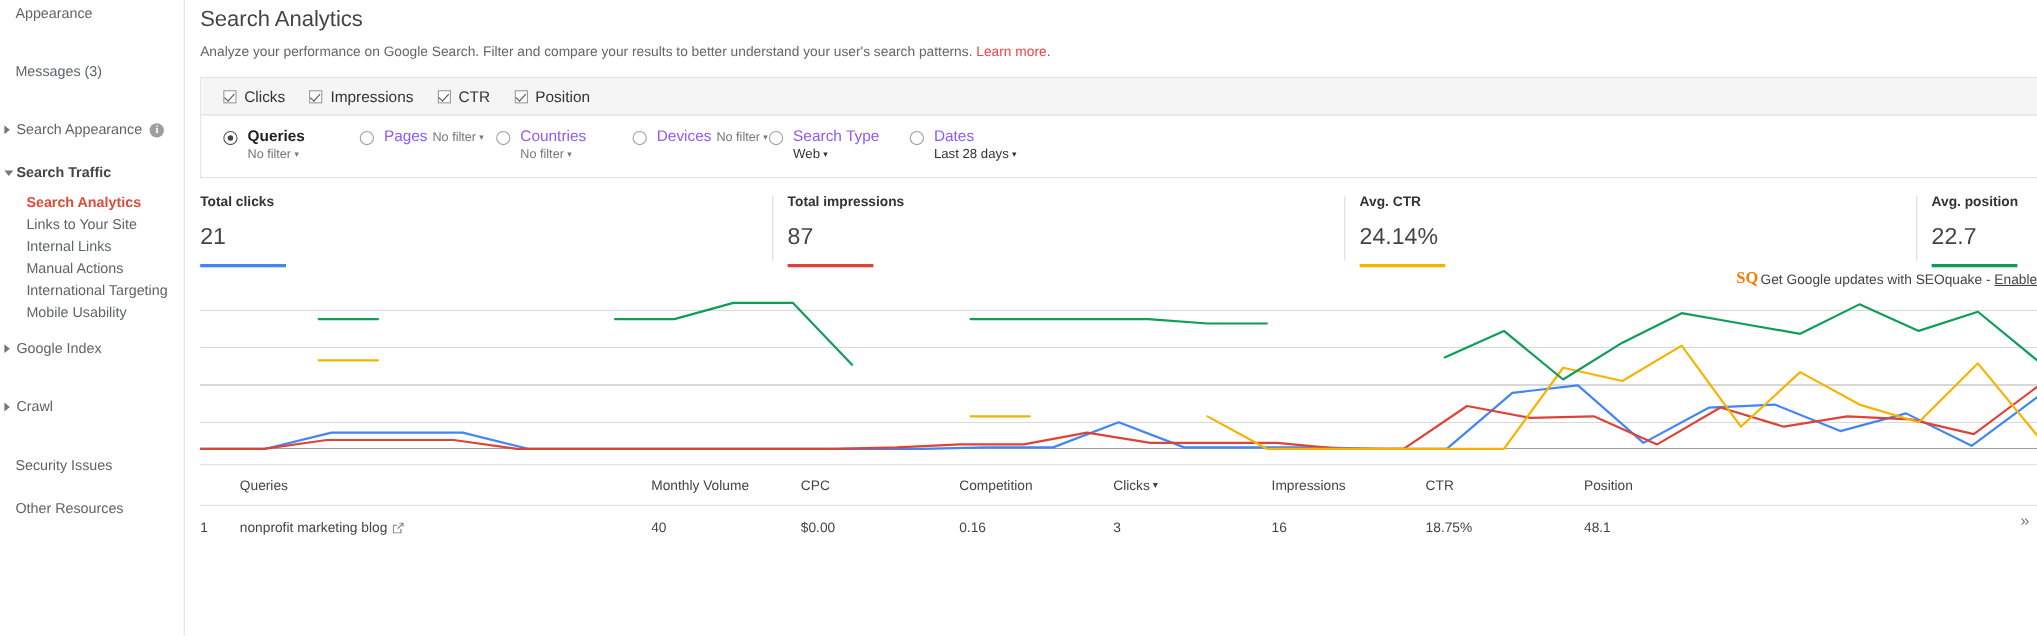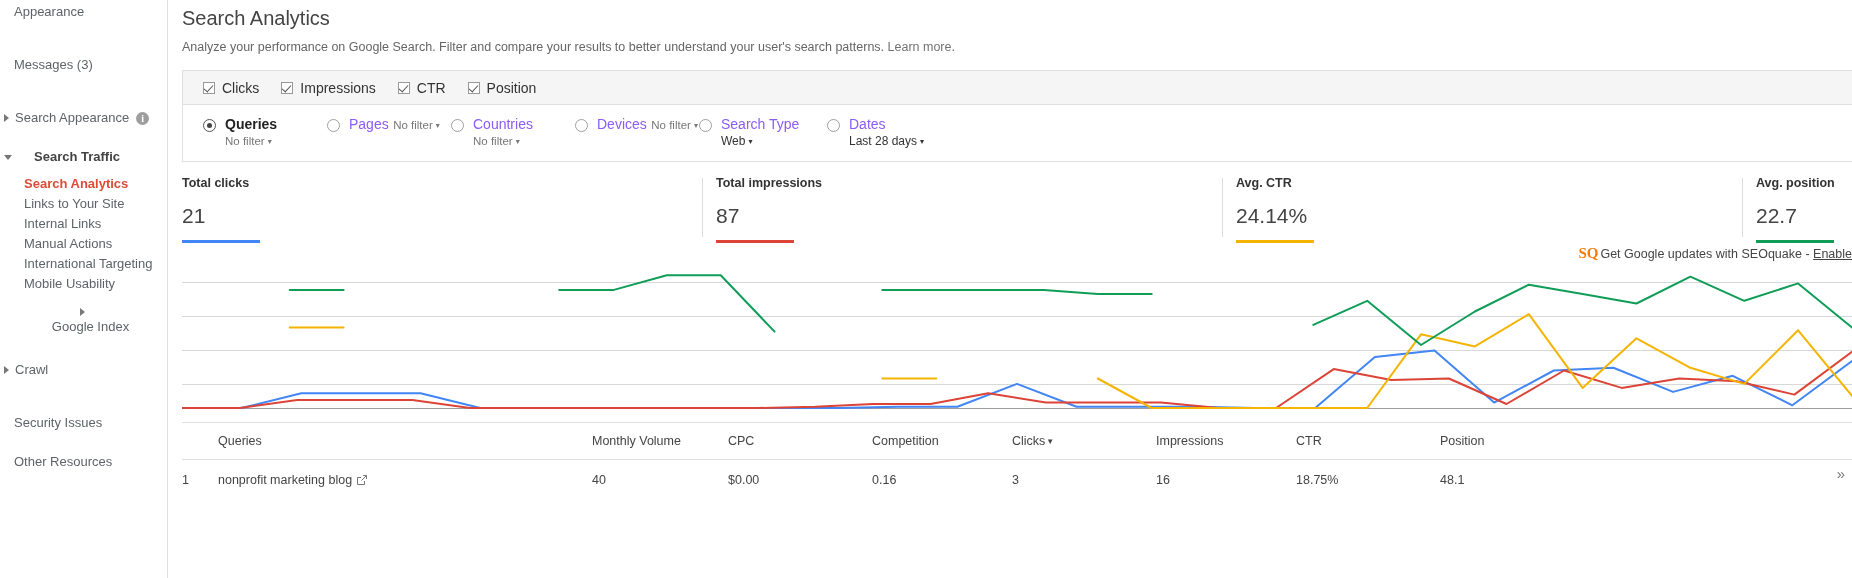--- a/index.html
+++ b/index.html
@@ -23,21 +23,21 @@
     font-size: 13px;
   }
   .nav-item {
     display: flex; align-items: center;
     height: 20px; line-height: 20px;
     padding-left: 14px;
     color: #5f6368; white-space: nowrap;
     cursor: pointer;
   }
   .nav-row { margin-bottom: 19px; margin-top: 33px; }
-  .nav-row-tight { margin-bottom: 7px; gap: 19px; }
+  .nav-row-tight { margin-bottom: 7px; }
   .arrow {
     width: 10px; flex: 0 0 10px;
     margin-left: -11px; margin-right: 2px;
     display: inline-block; position: relative; top: 0px;
   }
   .arrow svg { display: block; }
   .nav-label { color: #5f6368; }
   .nav-label.bold { font-weight: bold; color: #444; }
   .nav-label.active { color: #dd4b39; font-weight: bold; }
   .sub-item { padding-left: 24px; height: 20px; line-height: 20px; margin-bottom: 0px; color: #5f6368; cursor: pointer;}
@@ -53,21 +53,21 @@
 
   
   .main { flex: 1 1 auto; position: relative; padding-left: 14px; }
   .page-title {
     font-size: 20px; color: #444; font-weight: normal;
     margin: 4px 0 0 0; padding-top: 3px;
   }
   .page-desc {
     font-size: 12.5px; color: #666; margin-top: 10px;
   }
-  .page-desc a { color: #737373; text-decoration: none; }
+  .page-desc a { color: #ef4444; text-decoration: none; }
 
   
   .filter-panel {
     margin-top: 16px;
     border: 1px solid #e0e0e0;
     border-right: none;
     background: #fff;
     width: calc(100% + 0px);
   }
   .metric-row {
@@ -223,21 +223,21 @@
         <span class="nav-label">Manual Actions</span>
       </div>
       <div class="sub-item">
         <span class="nav-label">International Targeting</span>
       </div>
       <div class="sub-item">
         <span class="nav-label">Mobile Usability</span>
       </div>
     </div>
 
-    <div class="nav-item nav-row" style="margin-top:13px;flex-direction:column;">
+    <div class="nav-item nav-row" style="margin-top:13px;">
       <span class="arrow">
         <svg width="8" height="10" viewBox="0 0 8 10">
             <path d="M1 1 L6 5 L1 9 Z" fill="#777"></path>
           </svg>
       </span>
       <span class="nav-label">Google Index</span>
     </div>
     <div class="nav-item nav-row">
       <span class="arrow">
         <svg width="8" height="10" viewBox="0 0 8 10">

